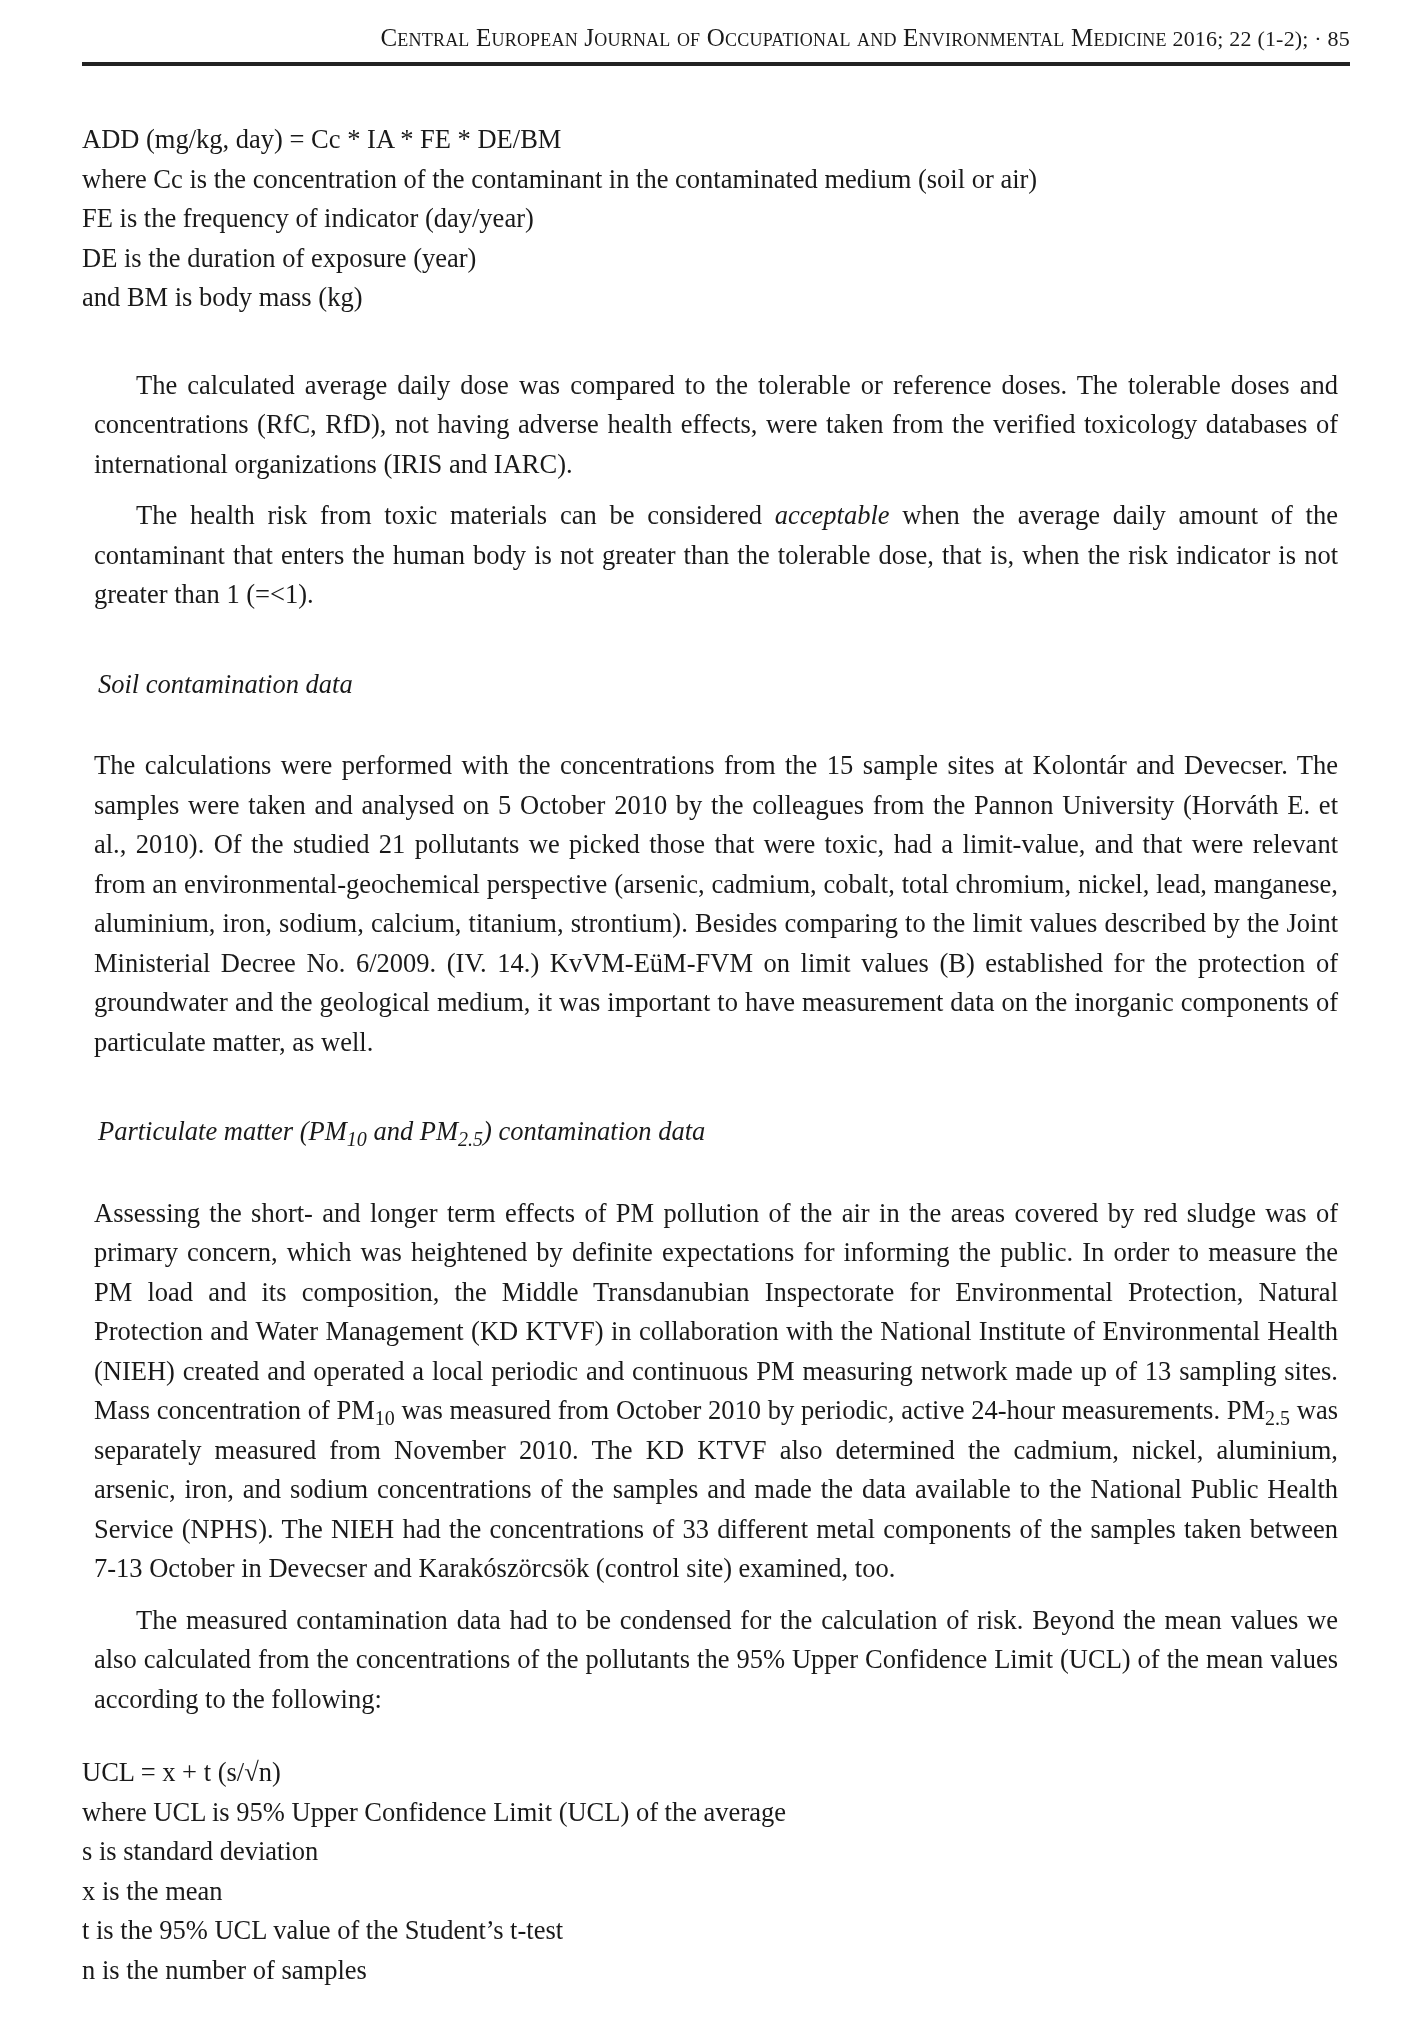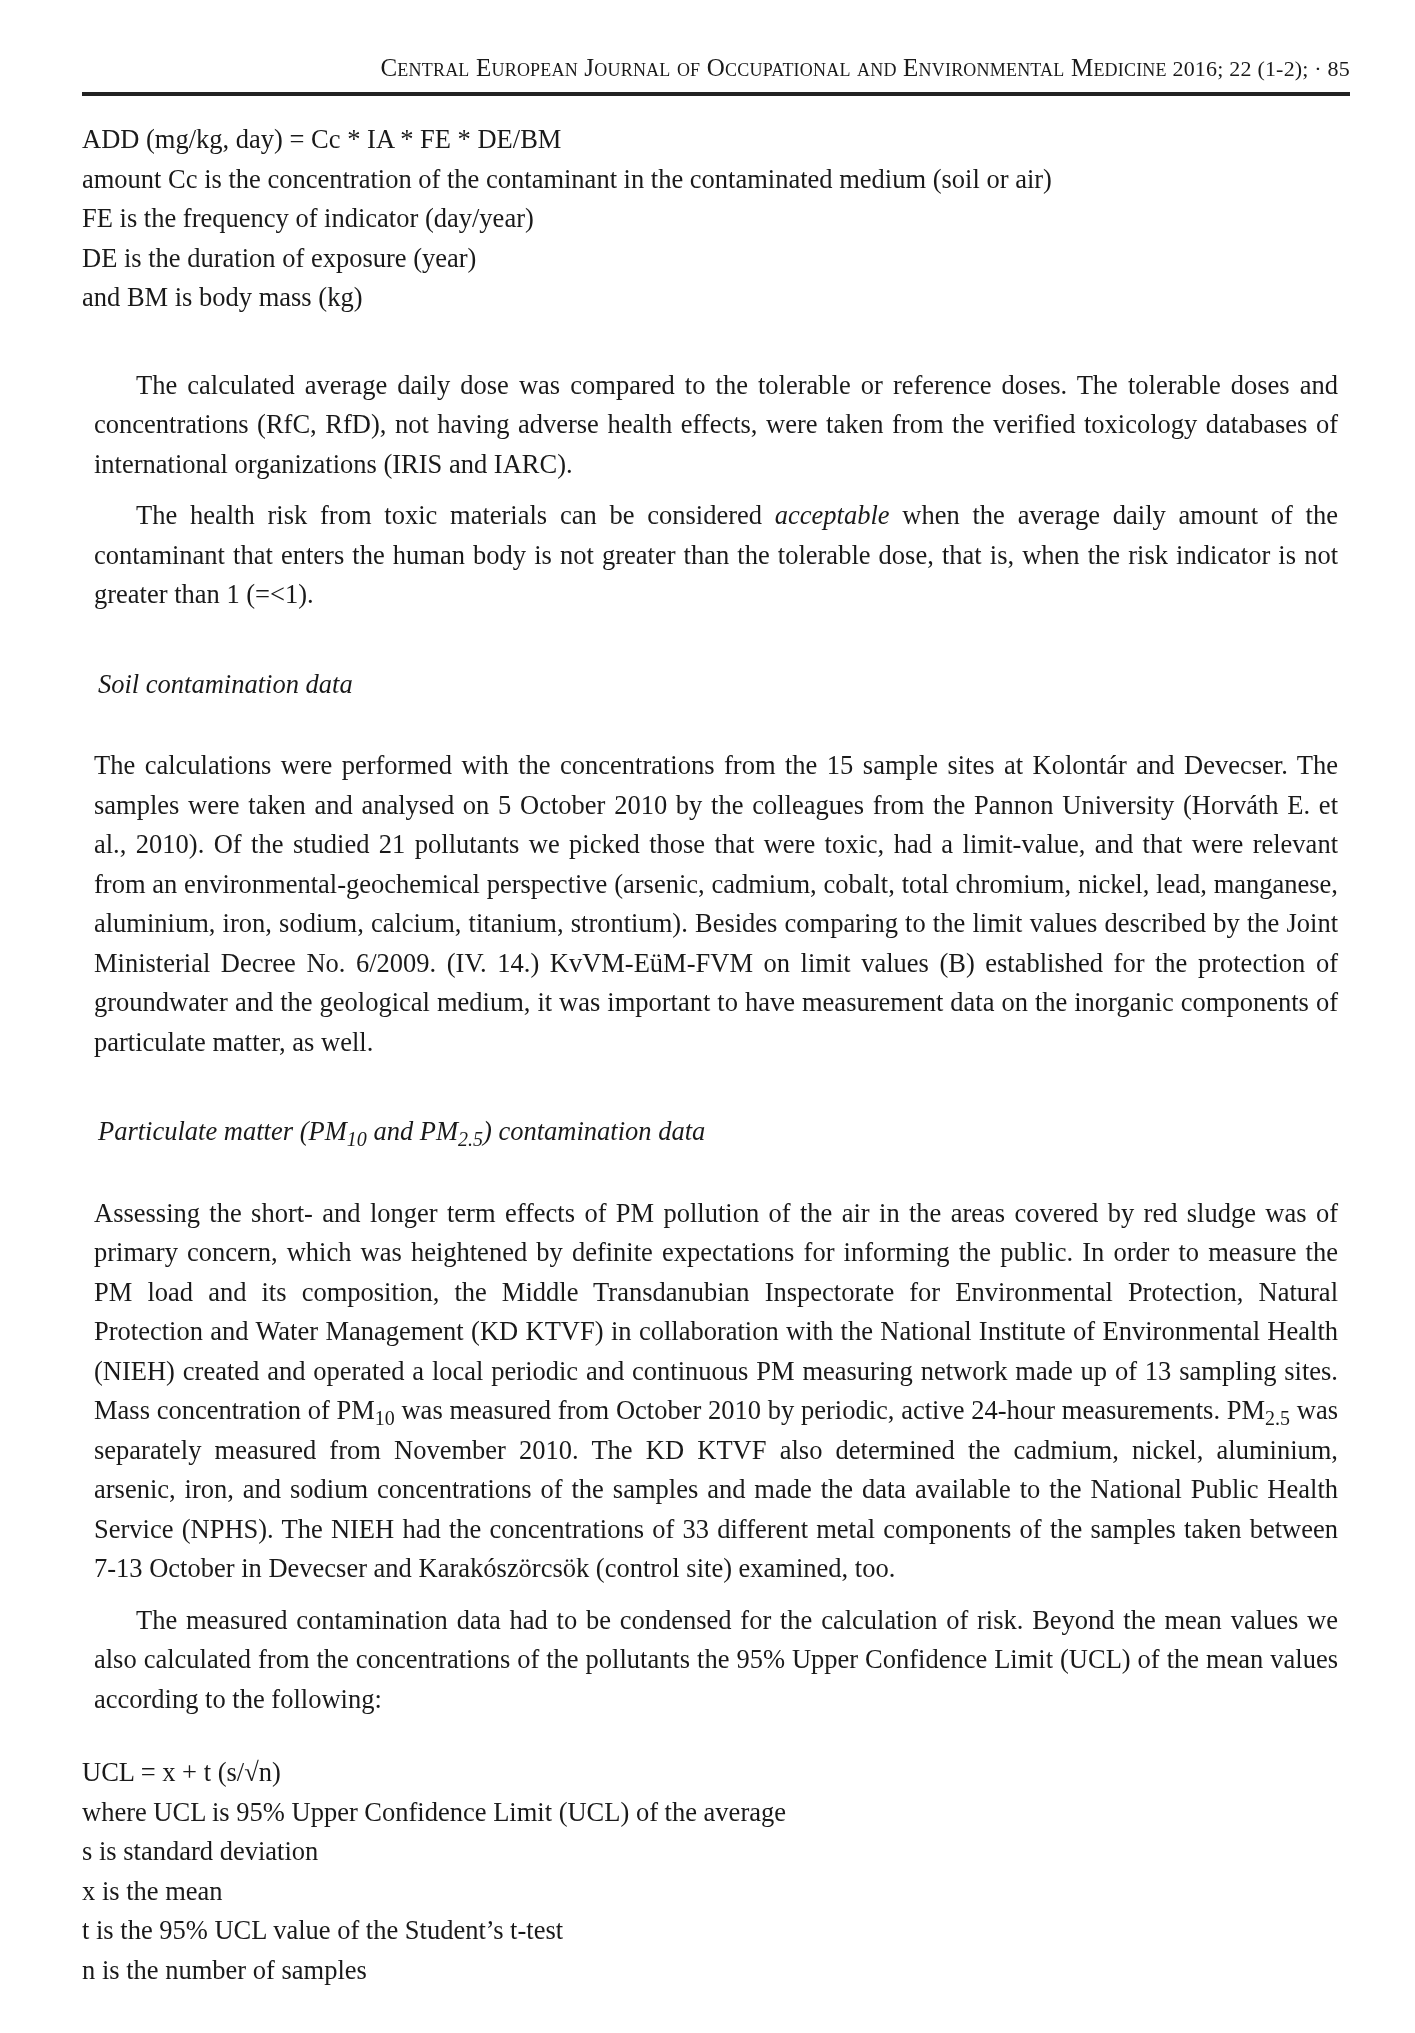--- a/index.html
+++ b/index.html
@@ -3,21 +3,21 @@
   <meta charset="utf-8">
   <style>
     html, body { margin: 0; padding: 0; background: #ffffff; }
     body {
       width: 1415px; height: 2033px; position: relative; overflow: hidden;
       font-family: "Liberation Serif", "DejaVu Serif", serif;
       color: #1a1a1a;
     }
     .page { position: absolute; left: 82px; top: 0; width: 1268px; }
     .header {
-      position: absolute; top: 52px; right: 0; left: 0; height: 40px;
+      position: absolute; top: 22px; right: 0; left: 0; height: 40px;
       border-bottom: 4px solid #222; text-align: right;
       font-size: 22px; letter-spacing: 0.2px; white-space: nowrap;
     }
     .header .sc { font-variant: small-caps; font-size: 25px; }
     .header-text { position: absolute; right: 0; top: 2px; }
     .content { position: absolute; top: 120px; left: 0; width: 1268px; font-size: 26.5px; line-height: 39.5px; }
     .line { white-space: nowrap; }
     p { margin: 12px; text-align: justify; text-align-last: left; }
     p.indent { text-indent: 42px; }
     .gap-lg { height: 36px; }
@@ -38,21 +38,21 @@
     <div class="header-text">
       <span class="sc">Central European Journal of Occupational and Environmental Medicine</span>
       <span>2016; 22 (1-2); · 85</span>
     </div>
   </div>
 
   <div class="content">
 
     <div>
       <div class="line">ADD (mg/kg, day) = Cc * IA * FE * DE/BM</div>
-      <div class="line">amount Cc  is the concentration of the contaminant in the contaminated medium (soil or air)</div>
+      <div class="line">where Cc  is the concentration of the contaminant in the contaminated medium (soil or air)</div>
       <div class="line">FE is the frequency of indicator (day/year)</div>
       <div class="line">DE is the duration of exposure (year)</div>
       <div class="line">and BM is body mass (kg)</div>
     </div>
 
     <div class="gap-lg"></div>
 
     <p class="indent">The calculated average daily dose was compared to the tolerable or reference doses. The tolerable doses and concentrations (RfC, RfD), not having adverse health effects, were taken from the verified toxicology databases of international organizations (IRIS and IARC).</p>
     <p class="indent"><span>The health risk from toxic materials can be considered </span><em>acceptable</em><span> when the average daily amount of the contaminant that enters the human body is not greater than the tolerable dose, that is, when the risk indicator is not greater than 1 (=&lt;1).</span></p>
 

